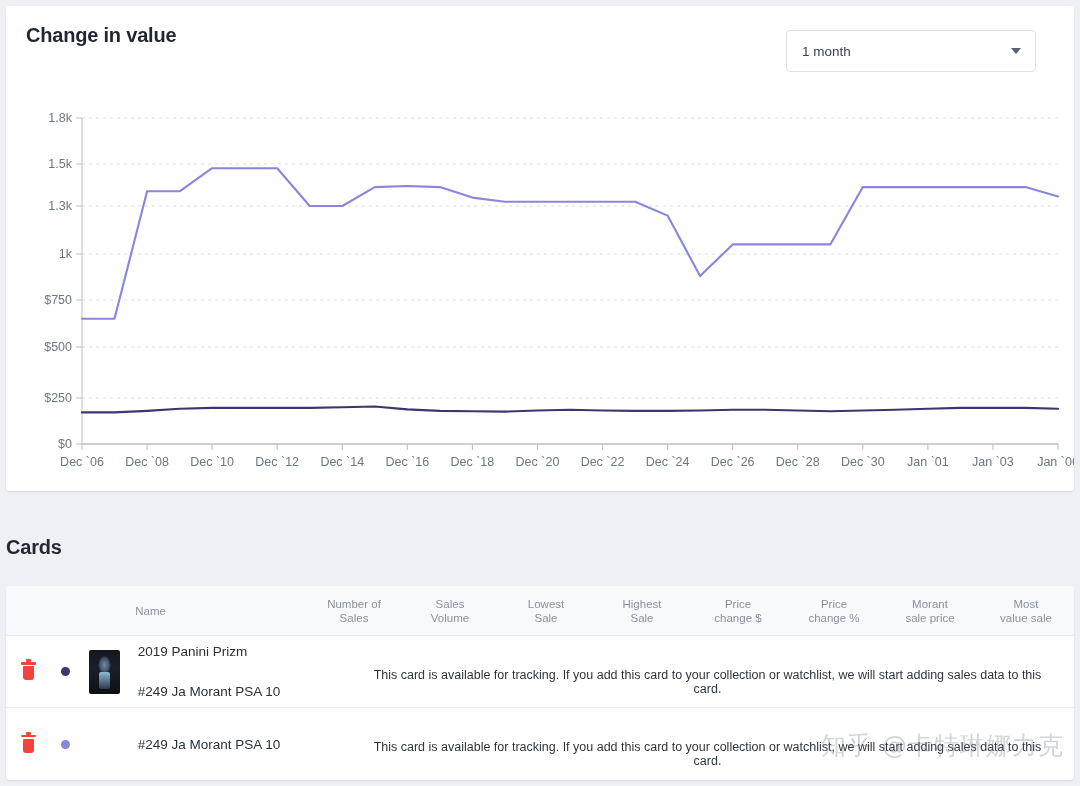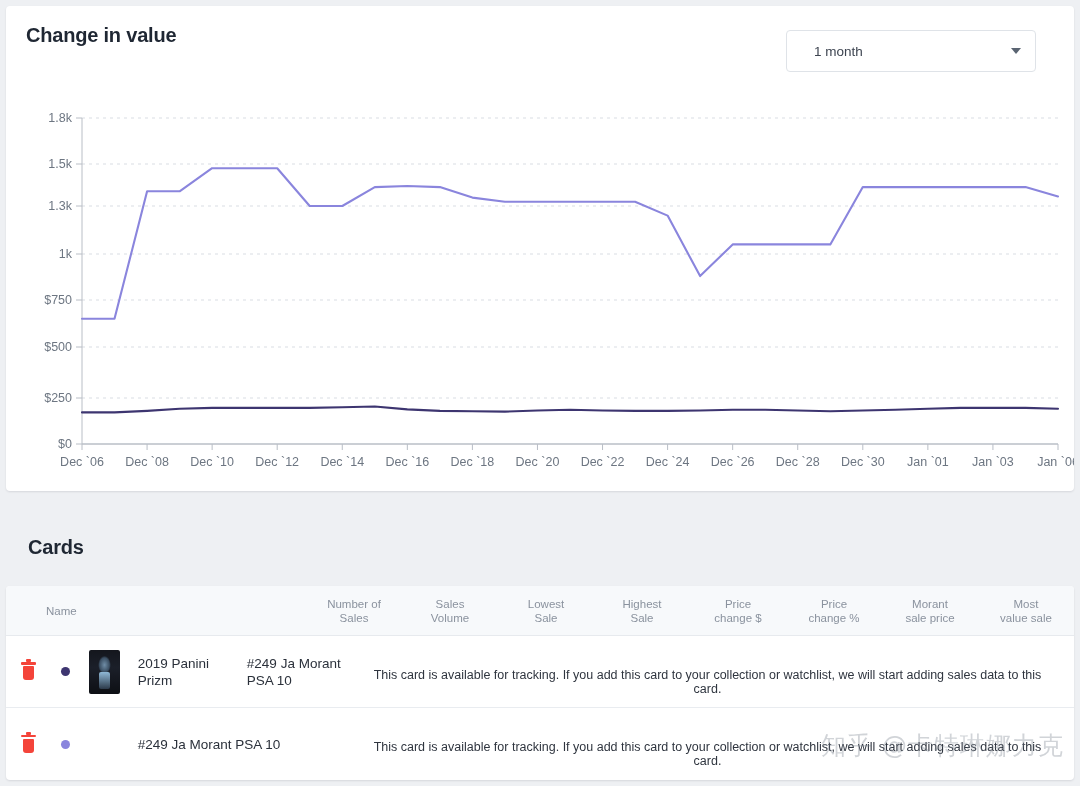--- a/index.html
+++ b/index.html
@@ -29,21 +29,20 @@
     font-size: 20px; font-weight: bold; color: #1f2733;
     letter-spacing: -0.2px;
   }
   .range-select {
     position: absolute; right: 38px; top: 24px;
     width: 250px; height: 42px;
     border: 1px solid #dfe3e8; border-radius: 4px;
     background: #fff;
     display: flex; align-items: center;
     cursor: pointer;
-    padding-left: 12px;
   }
   .range-select .val {
     margin-left: 15px; font-size: 13.5px; color: #3d4450;
   }
   .range-select .caret {
     position: absolute; right: 14px; top: 17px;
     width: 0; height: 0;
     border-left: 5.5px solid transparent;
     border-right: 5.5px solid transparent;
     border-top: 6.5px solid #5a6472;
@@ -51,41 +50,40 @@
 
   
   .plot-wrap { position: absolute; left: 0; top: 90px; width: 1068px; height: 380px; }
   .plot-svg  { display: block; }
 
   
   .cards-title {
     position: absolute; left: 6px; top: 536px;
     font-size: 20px; font-weight: bold; color: #1f2733;
     letter-spacing: -0.2px;
-    margin-left: 22px;
   }
   .table-card {
     position: absolute; left: 6px; top: 586px;
     width: 1068px; height: 194px;
     background: #ffffff;
     border-radius: 4px;
     box-shadow: 0 1px 2px rgba(16,24,40,.06), 0 1px 3px rgba(16,24,40,.05);
     overflow: hidden;
   }
   .thead {
     display: flex; align-items: center;
     height: 50px;
     background: #f7f9fb;
     border-bottom: 1px solid #e7eaee;
   }
   .th {
     font-size: 11.5px; color: #8a929e; text-align: center;
     line-height: 14px;
   }
-  .th-name   { width: 120px; margin-left: 40px; text-align: left; }
+  .th-name   { width: 120px; margin-left: 40px; text-align: right; }
   .th-spacer { flex: 1 1 auto; }
   .th-col    { width: 96px; }
 
   .trow {
     display: flex; align-items: center;
     height: 72px;
     border-bottom: 1px solid #e9ecf0;
     position: relative;
   }
   .trow:last-child { border-bottom: none; }
@@ -106,21 +104,21 @@
       linear-gradient(180deg, #14161d 0%, #1b1f29 40%, #0d0f14 100%);
     position: relative; overflow: hidden;
   }
   .thumb::after {
     content: ""; position: absolute; left: 10px; top: 22px;
     width: 11px; height: 17px; border-radius: 2px;
     background: linear-gradient(180deg,#8fb8d6 0%, #2c3a4a 100%);
   }
   .cell-name {
     width: 230px; padding-left: 8px;
-    display: flex; flex-direction: row; justify-content: space-between; gap: 23px;
+    display: flex; flex-direction: column; justify-content: center; gap: 23px;
   }
   .name-line { font-size: 13.5px; color: #2b313b; line-height: 17px; }
   .cell-note {
     flex: 1 1 auto;
     font-size: 12.5px; color: #2f353f;
     text-align: center;
     padding-right: 18px;
     margin-top: 20px;
   }
 

